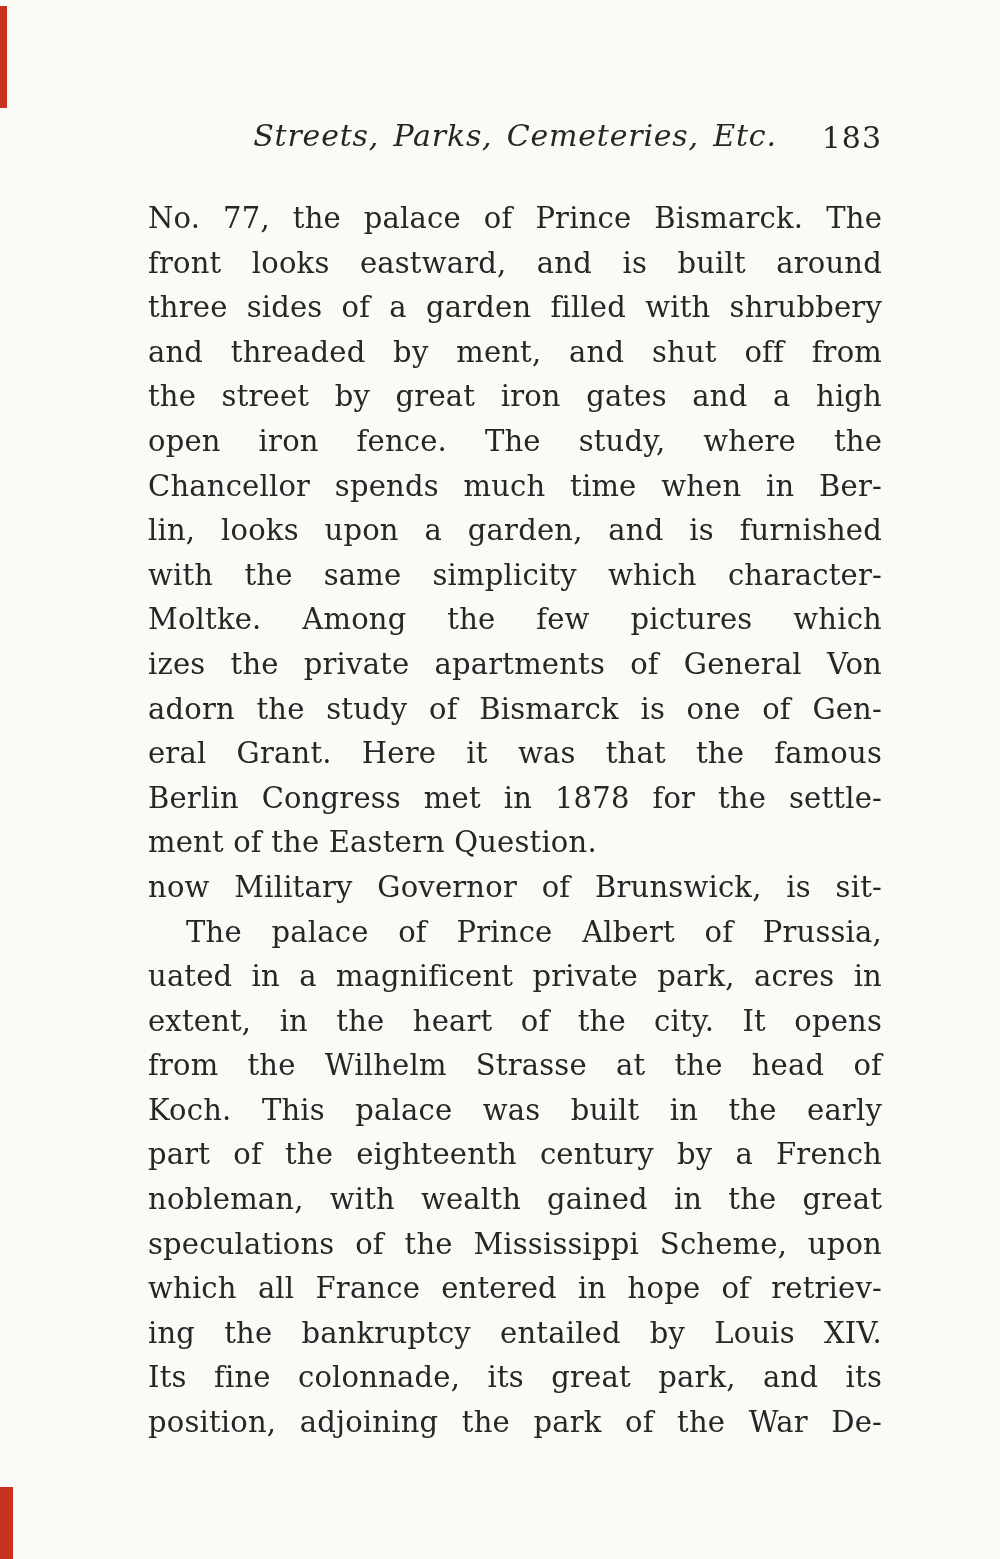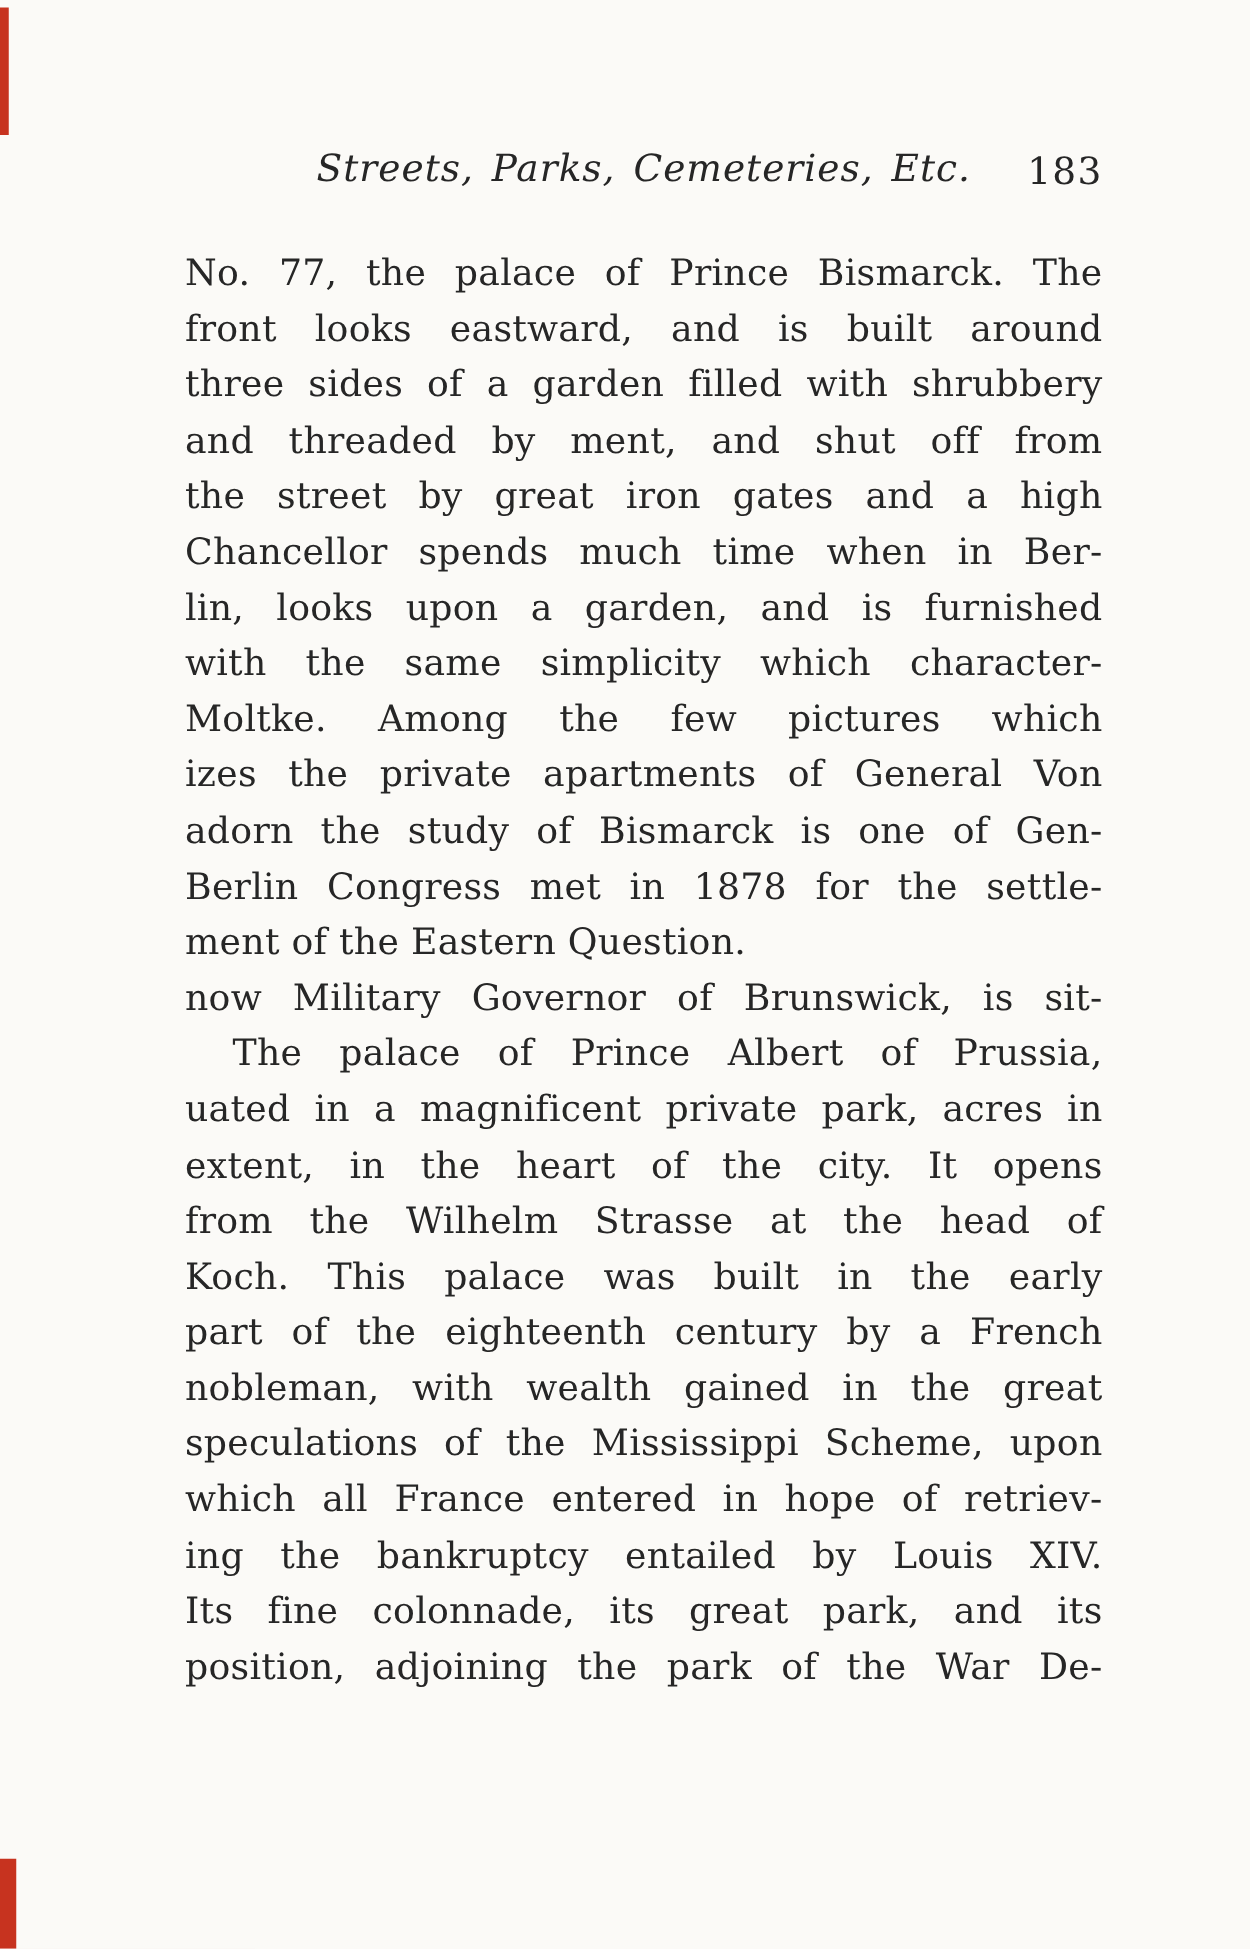--- a/index.html
+++ b/index.html
@@ -95,26 +95,28 @@
     <span class="header-title">Streets, Parks, Cemeteries, Etc.</span>
     <span class="page-number">183</span>
   </header>
 
   <main class="text-block">
       <div class="line">No. 77, the palace of Prince Bismarck. The</div>
       <div class="line">front looks eastward, and is built around</div>
       <div class="line">three sides of a garden filled with shrubbery</div>
       <div class="line">and threaded by ment, and shut off from</div>
       <div class="line">the street by great iron gates and a high</div>
+      <div class="line">open iron fence. The study, where the</div>
       <div class="line">Chancellor spends much time when in Ber-</div>
       <div class="line">lin, looks upon a garden, and is furnished</div>
       <div class="line">with the same simplicity which character-</div>
       <div class="line">Moltke. Among the few pictures which</div>
       <div class="line">izes the private apartments of General Von</div>
       <div class="line">adorn the study of Bismarck is one of Gen-</div>
+      <div class="line">eral Grant. Here it was that the famous</div>
       <div class="line">Berlin Congress met in 1878 for the settle-</div>
       <div class="line last">ment of the Eastern Question.</div>
       <div class="line">now Military Governor of Brunswick, is sit-</div>
       <div class="line indent">The palace of Prince Albert of Prussia,</div>
       <div class="line">uated in a magnificent private park, acres in</div>
       <div class="line">extent, in the heart of the city. It opens</div>
       <div class="line">from the Wilhelm Strasse at the head of</div>
       <div class="line">Koch. This palace was built in the early</div>
       <div class="line">part of the eighteenth century by a French</div>
       <div class="line">nobleman, with wealth gained in the great</div>

